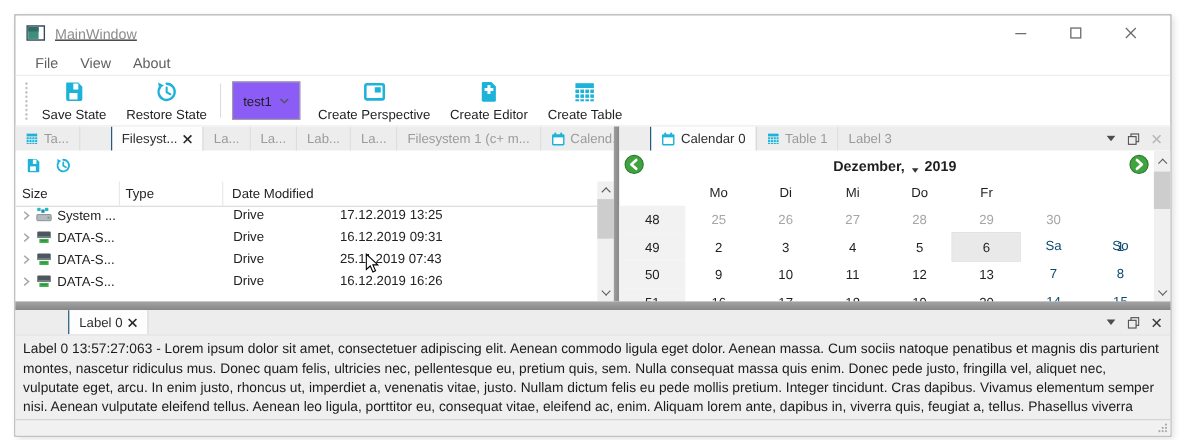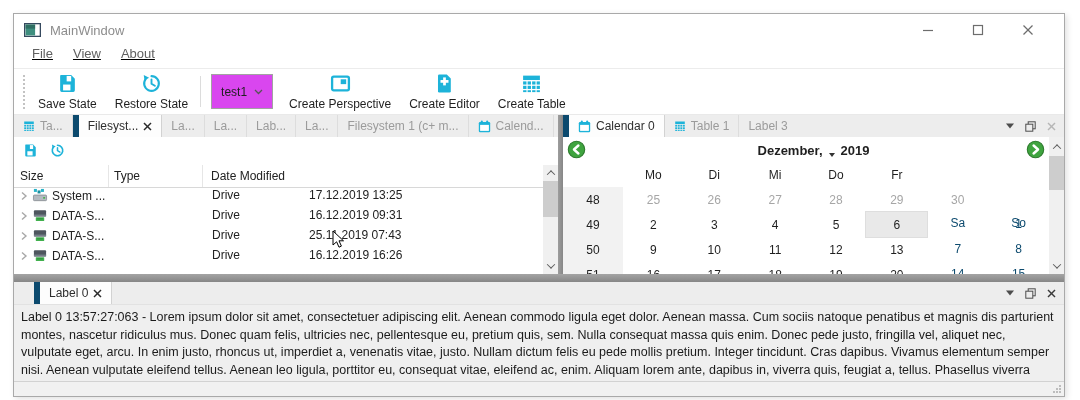--- a/index.html
+++ b/index.html
@@ -1,52 +1,52 @@
 <!DOCTYPE html>
 <html><head>
 <meta charset="utf-8">
 <style>
   * { box-sizing: border-box; margin: 0; padding: 0; }
   html,body { width:1080px; height:400px; background:#fff; font-family:"Liberation Sans",sans-serif; overflow:hidden; }
   .window { position:absolute; left:13px; top:13px; width:1052px; height:384px; background:#fff;
             border:1px solid #a9a9a9; box-shadow:2px 2px 6px rgba(0,0,0,.12); }
 
   
-  .titlebar { position:absolute; left:0; top:0; right:4px; height:32px; display:flex; align-items:center; padding:0 10px; }
+  .titlebar { position:absolute; left:0; top:0; right:4px; height:32px; display:flex; align-items:center; padding:0 10px;text-decoration:underline; }
   .app-icon { width:17px; height:14px; }
   .title-text { color:#8d8d8d; font-size:13px; margin-left:9px; }
   .win-controls { margin-left:auto; display:flex; align-items:center; gap:38px; padding-right:16px; }
   .win-btn { width:12px; height:12px; display:flex; align-items:center; justify-content:center; }
 
   
-  .menubar { position:absolute; left:0; top:32px; right:0; height:22px; display:flex; padding-left:8px;text-decoration:underline; }
+  .menubar { position:absolute; left:0; top:32px; right:0; height:22px; display:flex; align-items:center; padding-left:8px; }
   .menu-item { color:#606060; font-size:13px; padding:0 10px; }
 
   
   .toolbar { position:absolute; left:0; top:54px; right:0; height:47px; display:flex; align-items:stretch;
              border-top:1px solid #ececec; border-bottom:1px solid #e9e9e9; padding-left:8px; }
   .tb-handle { width:4px; margin:5px 3px 5px 0;
                background-image:radial-gradient(#c3c3c3 1px, transparent 1.2px); background-size:4px 4px; }
   .tb-btn { display:flex; flex-direction:column; align-items:center; justify-content:center; gap:3px;
             padding:2px 9px; font-size:12px; color:#1f1f1f; }
   .tb-sep { width:1px; background:#dcdcdc; margin:7px 3px; }
-  .combo { align-self:center; margin:0 7px; height:35px; background:#d946ef; border:1px solid #a2a2a2;
+  .combo { align-self:center; margin:0 7px; height:35px; background:#8b5cf6; border:1px solid #a2a2a2;
            display:flex; align-items:center; gap:7px; font-size:12px; color:#1f1f1f; padding:0 9px; }
 
   
   .dock-area { position:absolute; left:0; top:101px; right:0; height:159px; }
   .vsplit { position:absolute; left:544px; top:0; width:5px; height:159px; background:linear-gradient(90deg,#9d9d9d,#878787); }
   .panel { position:absolute; top:0; height:159px; overflow:hidden; }
   .panel-left { left:0; width:544px; }
   .panel-right { left:549px; right:0; }
 
   .tabbar { height:22px; background:#ededed; display:flex; align-items:stretch; }
   .tab { display:flex; align-items:center; gap:5px; padding:0 9px; font-size:12px; color:#9b9b9b;
          border-right:1px solid #ddd; white-space:nowrap;text-align:center; }
-  .tab.active { background:#fdfdfd; color:#2e2e2e; border-left:6px solid #0c4a6e; border-right:1px solid #d2d2d2; }
+  .tab.active { background:#fdfdfd; color:#2e2e2e; border-left:1px solid #0c4a6e; border-right:1px solid #d2d2d2;margin-left:28px; }
   .tabbar-controls { margin-left:auto; display:flex; align-items:center; gap:11px; padding:0 8px; }
 
   .panel-content { position:absolute; left:0; top:22px; right:0; bottom:0; background:#fff; }
 
   
   .fs-toolbar { height:27px; display:flex; align-items:center; gap:12px; padding-left:9px; }
   .fs-table { position:absolute; left:0; top:28px; right:15px; bottom:0; font-size:12px; color:#222; }
   .fs-header { height:23px; display:flex; align-items:center; border-bottom:1px solid #d8d8d8; }
   .hcell { height:100%; display:flex; align-items:center; border-right:1px solid #e6e6e6; }
   .c-name { width:98px; padding-left:26px; }

